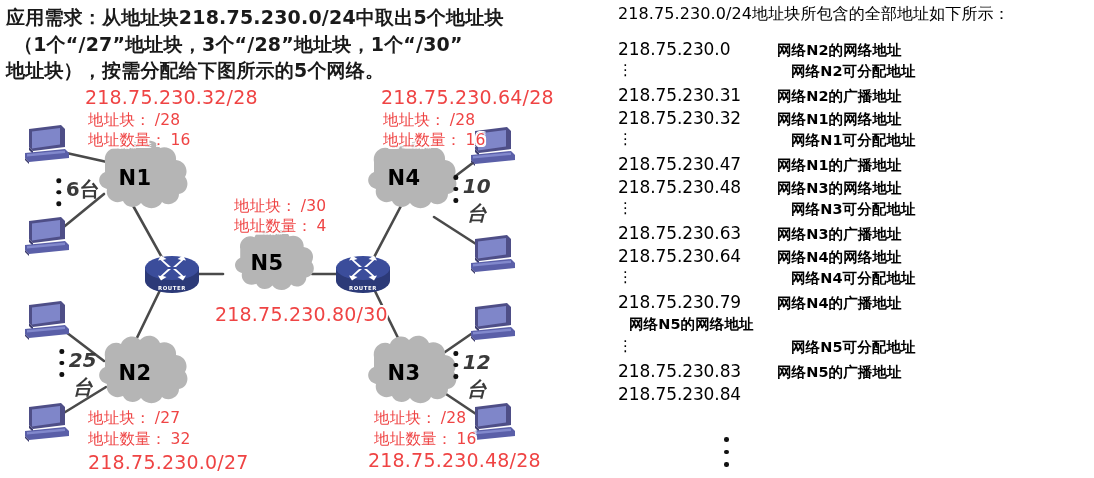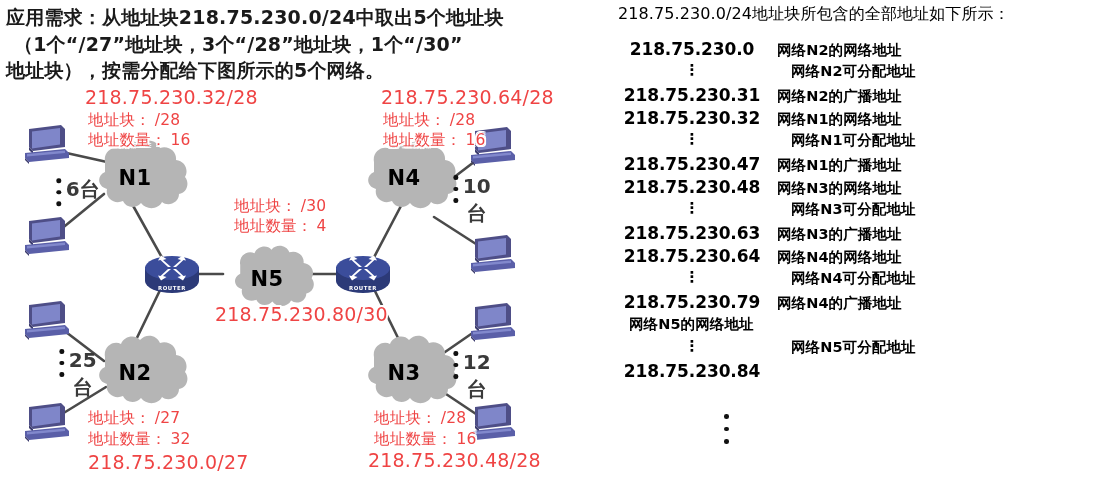--- a/index.html
+++ b/index.html
@@ -91,21 +91,21 @@
     background: #111;
   }
   .hostlabel {
     color: #3a3a3a;
     font-size: 20px;
     font-weight: bold;
     line-height: 23px;
     white-space: nowrap;
     text-align: center;
   }
-  .hostlabel.col { display: flex; flex-direction: column; gap: 4px; }
+  .hostlabel.col { display: flex; flex-direction: column; gap: 4px; font-style: italic; }
 
   
   .pink {
     position: absolute;
     color: #ef4444;
     font-weight: normal;
     white-space: nowrap;
     text-shadow:
       -1.6px -1.6px 0 #fff,  1.6px -1.6px 0 #fff,
       -1.6px  1.6px 0 #fff,  1.6px  1.6px 0 #fff,
@@ -131,23 +131,23 @@
     margin-bottom: 14px;
   }
   .addr-row {
     display: flex;
     align-items: baseline;
     height: 23px;
   }
   .addr-col {
     width: 148px;
     flex: 0 0 148px;
-    text-align: center;
+    text-align: left;
     font-size: 17px;
-    font-weight: bold;
+    font-weight: normal;
     letter-spacing: -0.1px;
     white-space: nowrap;
   }
   .addr-col.vdots {
     font-size: 15px;
     letter-spacing: 0;
     position: relative;
     top: -1px;
     padding-right: 14px;
   }
@@ -293,21 +293,21 @@
       </div>
     <div class="hostlabel col">
         <span>10</span>
         <span>台</span>
       </div>
   </div>
   <div class="pink cidr" style="left:381px; top:2px;">218.75.230.64/28</div>
   <div class="pink meta" style="left:383px; top:26px;"><span>地址块：</span><span class="val">/28</span></div>
   <div class="pink meta" style="left:383px; top:46px;"><span>地址数量：</span><span class="val">16</span></div>
 
-  <div class="cloud" style="left:267px; top:196px;">
+  <div class="cloud" style="left:267px; top:180px;">
     <svg width="100" height="70" viewBox="0 0 112 78">
       <path fill="#b5b5b5" d="M26 22c-2-10 8-17 16-13 3-8 14-10 19-4 6-7 17-5 20 3 9-3 17 4 16 12 9 1 13 10 9 17 5 6 2 16-6 17 0 9-11 13-17 8-4 8-16 8-21 1-5 6-15 5-18-2-9 4-18-3-16-12-9-2-11-13-2-17z"></path>
     </svg>
     <div class="cloud-label">N5</div>
   </div>
   <div class="pink meta" style="left:234px; top:112px;"><span>地址块：</span><span class="val">/30</span></div>
   <div class="pink meta" style="left:234px; top:132px;"><span>地址数量：</span><span class="val">4</span></div>
   <div class="pink cidr" style="left:215px; top:219px;">218.75.230.80/30</div>
 
   <div class="router" style="left:172px; top:190px;">
@@ -475,20 +475,24 @@
         <div class="desc-col">网络N4的广播地址</div>
       </div>
       <div class="addr-row">
         <div class="desc-col">网络N5的网络地址</div>
       </div>
       <div class="addr-row">
         <div class="addr-col vdots">⋮</div>
         <div class="desc-col">网络N5可分配地址</div>
       </div>
       <div class="addr-row">
+        <div class="addr-col">218.75.230.83</div>
+        <div class="desc-col">网络N5的广播地址</div>
+      </div>
+      <div class="addr-row">
         <div class="addr-col">218.75.230.84</div>
         <div class="desc-col"></div>
       </div>
     </div>
 
   <div id="remainder">
     <div class="rdots">
         <i></i>
         <i></i>
         <i></i>

